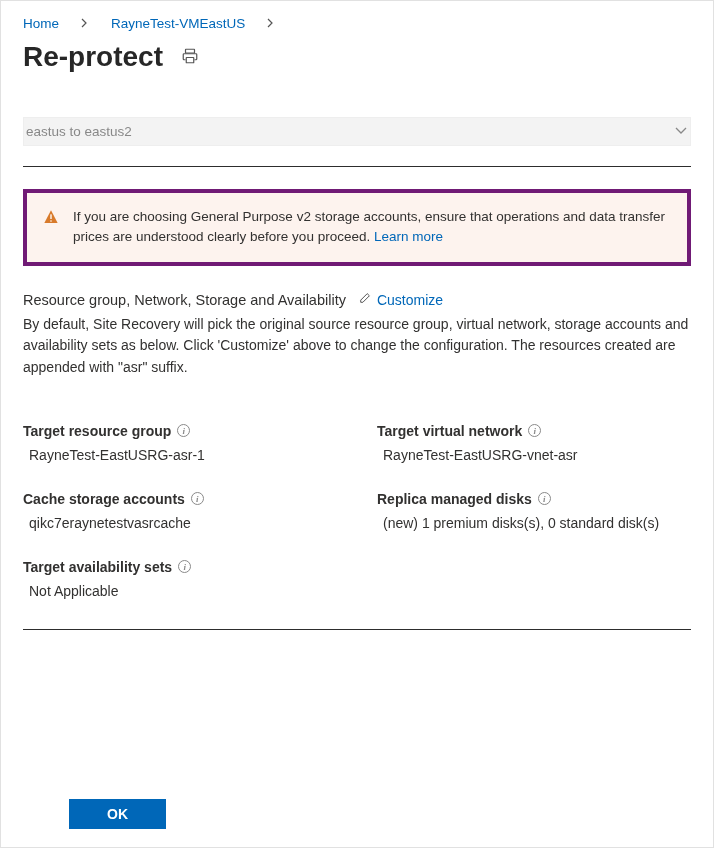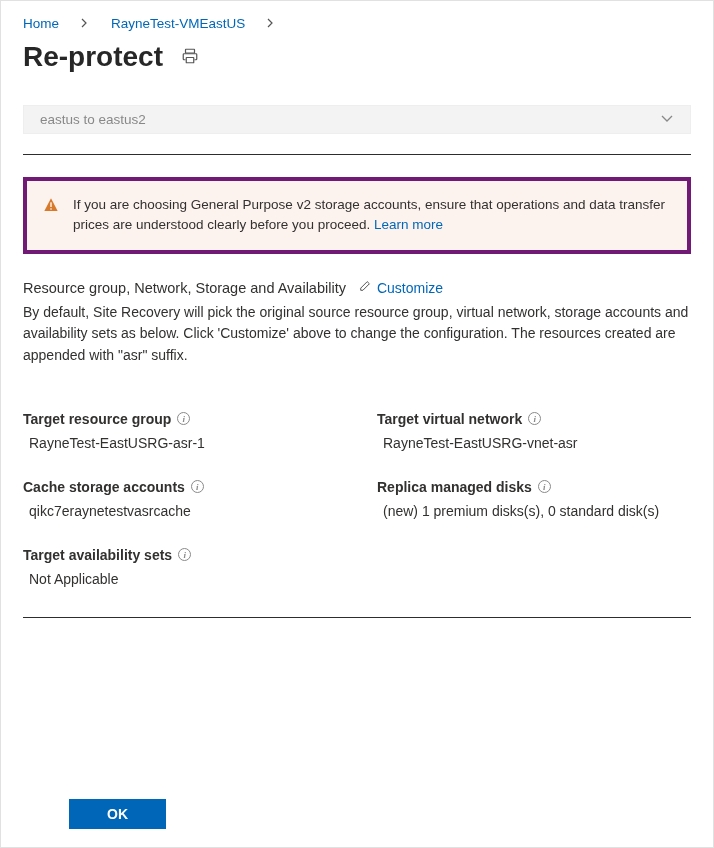--- a/index.html
+++ b/index.html
@@ -26,30 +26,30 @@
       font-size: 13.5px;
       margin-bottom: 10px;
       margin-top: 3px;
     }
     .breadcrumb a { color: #0067b8; text-decoration: none; cursor: pointer; }
     .breadcrumb .sep { color: #555; font-size: 12px; }
     .title-row {
       display: flex;
       align-items: center;
       gap: 18px;
-      margin-bottom: 32px;
+      margin-bottom: 44px;
     }
     .page-title { font-size: 28px; font-weight: 600; color: #272727; }
     .print-icon { color: #555; cursor: pointer; }
     .dropdown {
       width: 100%;
       background: #f3f3f3;
       border: 1px solid #eeeeee;
       color: #888;
-      padding: 6px 16px;
+      padding: 6px 2px;
       font-size: 13.5px;
       display: flex;
       justify-content: space-between;
       align-items: center;
       cursor: pointer;
       margin-bottom: 20px;
     }
     .chev { color: #888; }
     .hr { border: none; border-top: 1px solid #2d2d2d; margin: 0 0 22px 0; }
     .warn-box {

